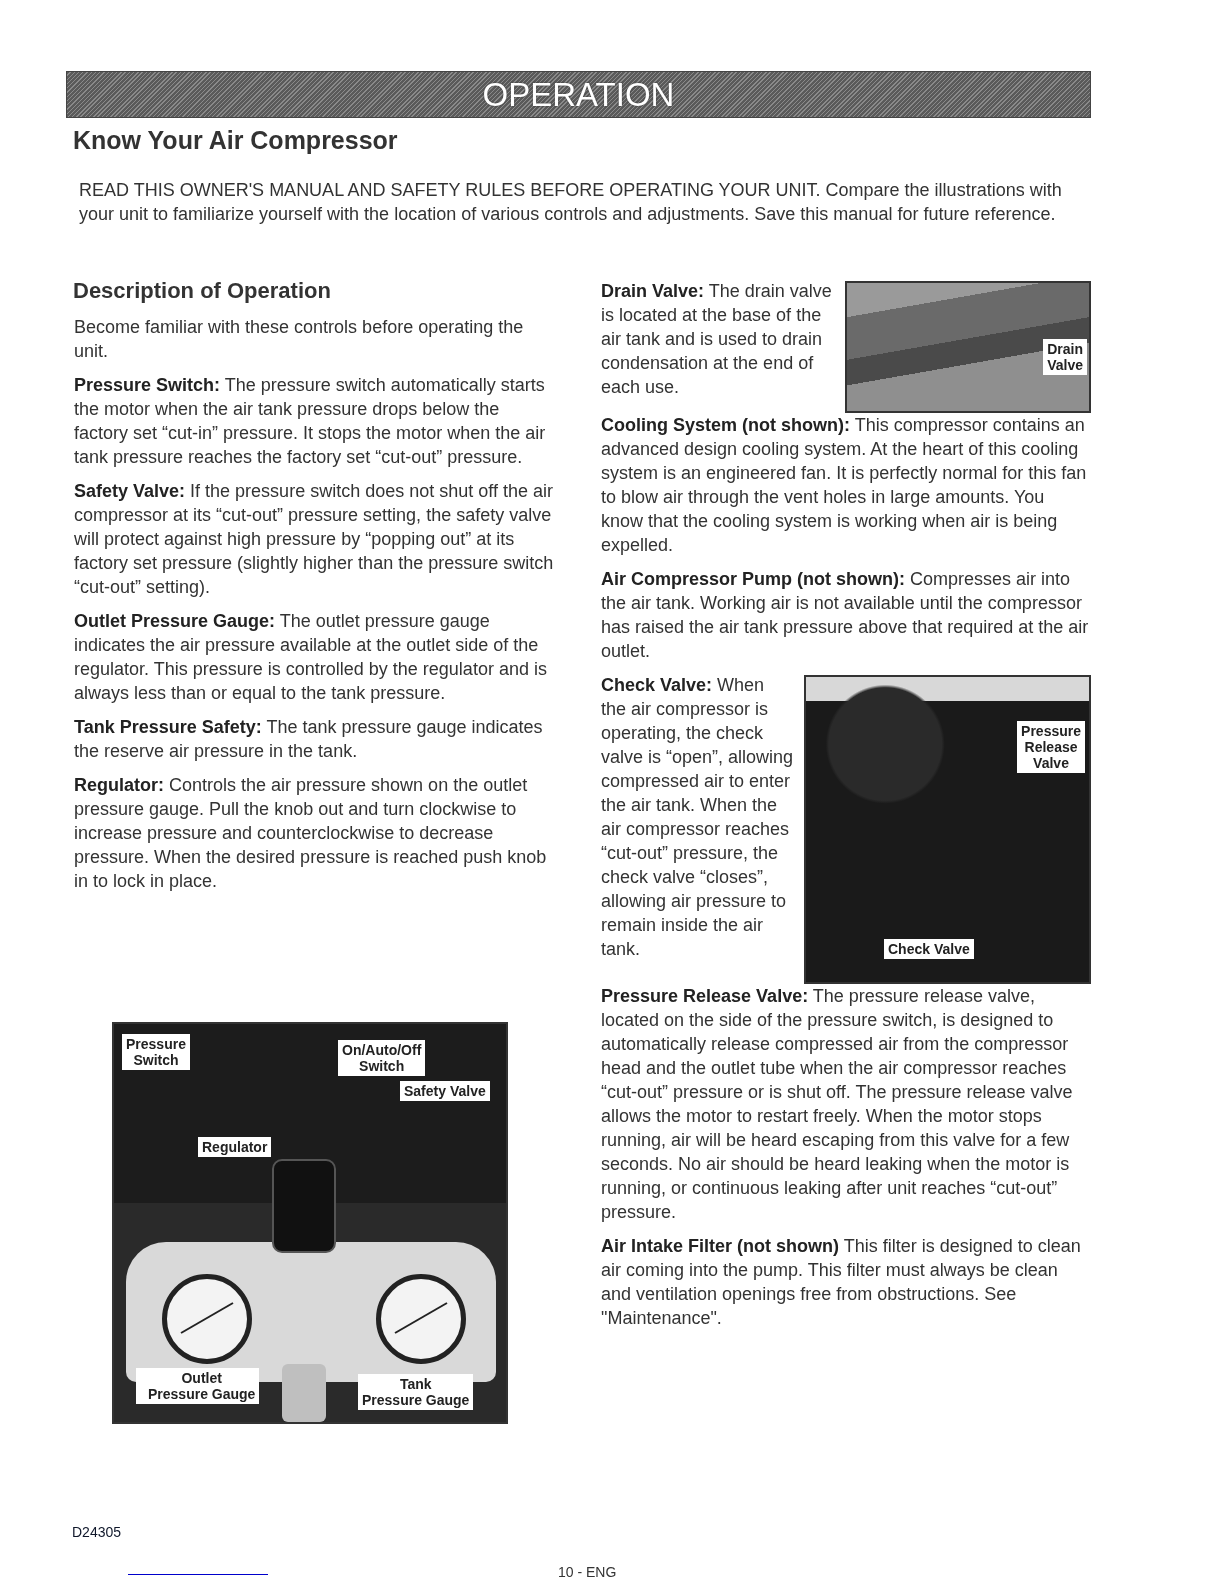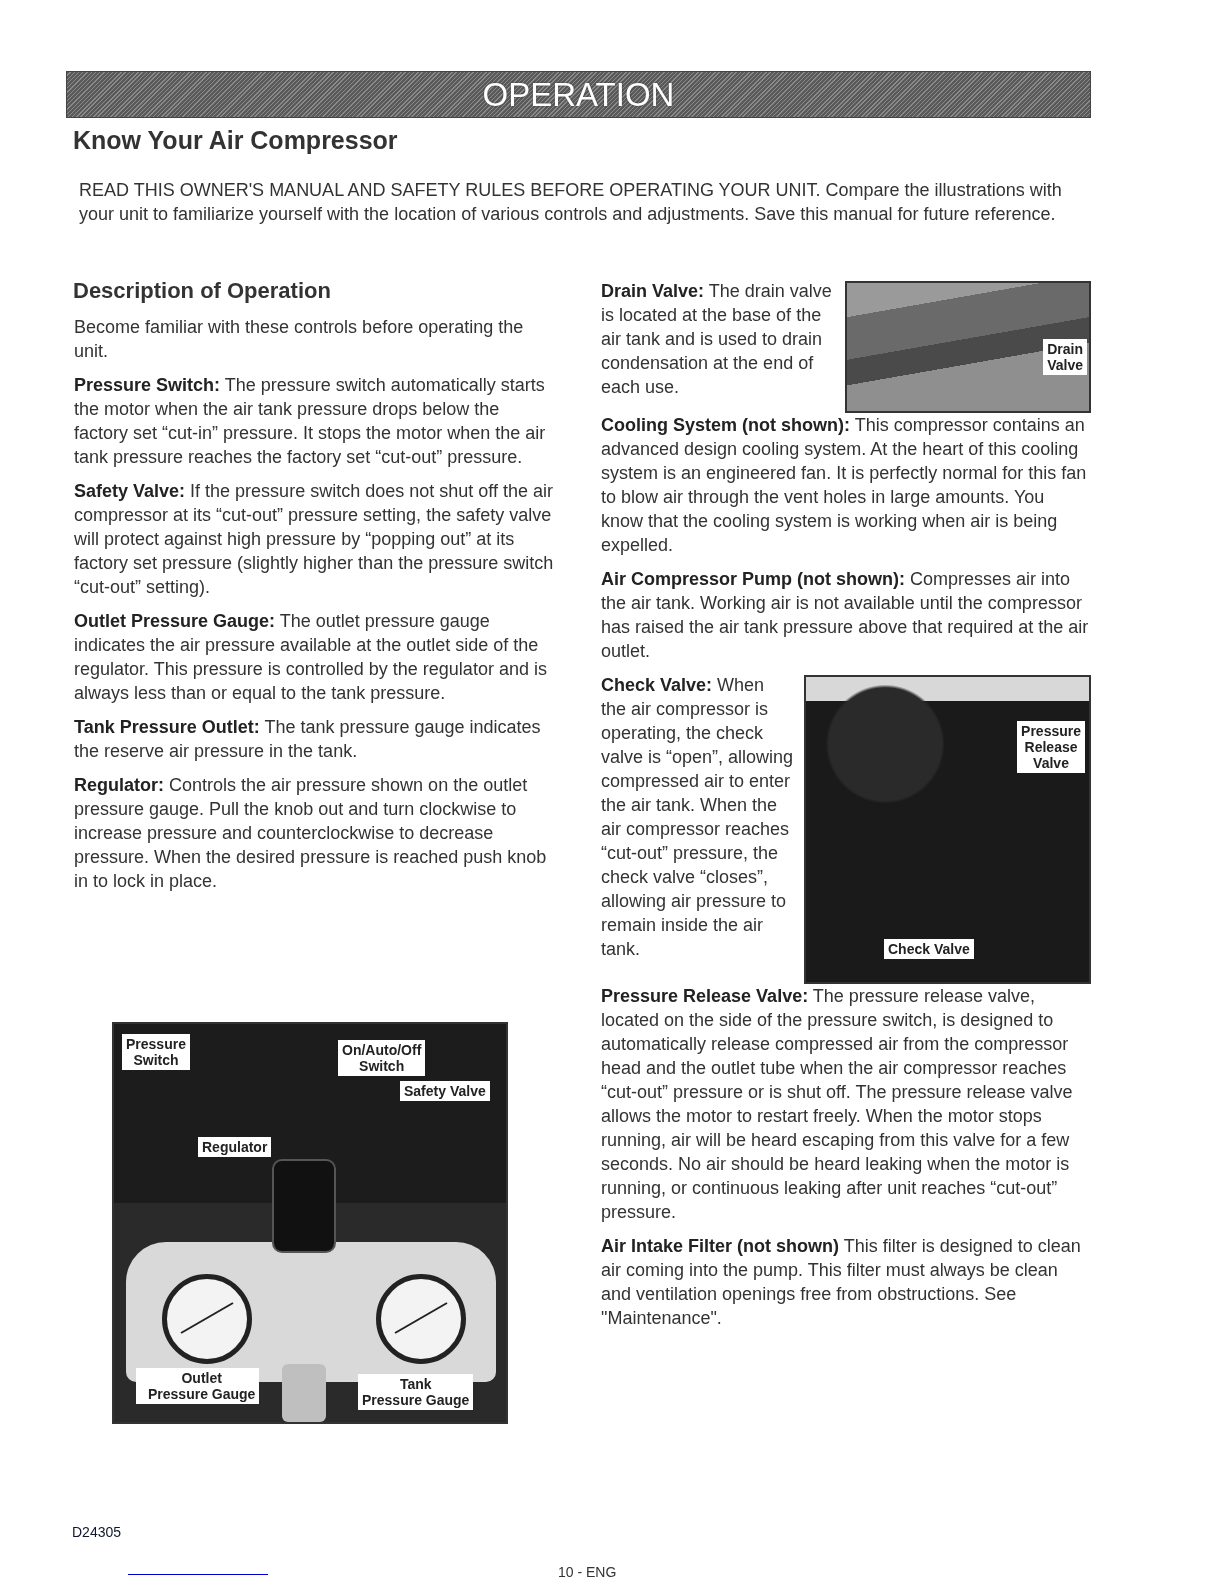--- a/index.html
+++ b/index.html
@@ -49,21 +49,21 @@
 <h1 class="sec">Know Your Air Compressor</h1>
 <p class="intro">READ THIS OWNER'S MANUAL AND SAFETY RULES BEFORE OPERATING YOUR UNIT. Compare the illustrations with your unit to familiarize yourself with the location of various controls and adjustments. Save this manual for future reference.</p>
 
 <h2 class="sub">Description of Operation</h2>
 
 <div class="col left-col">
   <p>Become familiar with these controls before operating the unit.</p>
   <p><b>Pressure Switch:</b><span> The pressure switch automatically starts the motor when the air tank pressure drops below the factory set “cut-in” pressure. It stops the motor when the air tank pressure reaches the factory set “cut-out” pressure.</span></p>
   <p><b>Safety Valve:</b><span> If the pressure switch does not shut off the air compressor at its “cut-out” pressure setting, the safety valve will protect against high pressure by “popping out” at its factory set pressure (slightly higher than the pressure switch “cut-out” setting).</span></p>
   <p><b>Outlet Pressure Gauge:</b><span>  The outlet pressure gauge indicates the air pressure available at the outlet side of the regulator. This pressure is controlled by the regulator and is always less than or equal to the tank pressure.</span></p>
-  <p><b>Tank Pressure Outlet:</b><span>  The tank pressure gauge indicates the reserve air pressure in the tank.</span></p>
+  <p><b>Tank Pressure Safety:</b><span>  The tank pressure gauge indicates the reserve air pressure in the tank.</span></p>
   <p><b>Regulator:</b><span> Controls the air pressure shown on the outlet pressure gauge. Pull the knob out and turn clockwise to increase pressure and counterclockwise to decrease pressure. When the desired pressure is reached push knob in to lock in place.</span></p>
 </div>
 
 <div class="main-photo">
   <div class="panel"></div>
   <div class="knob"></div>
   <div class="gauge" style="left:48px;"></div>
   <div class="gauge" style="left:262px;"></div>
   <div class="coupler"></div>
   <div class="lbl" style="left:8px; top:10px;">

